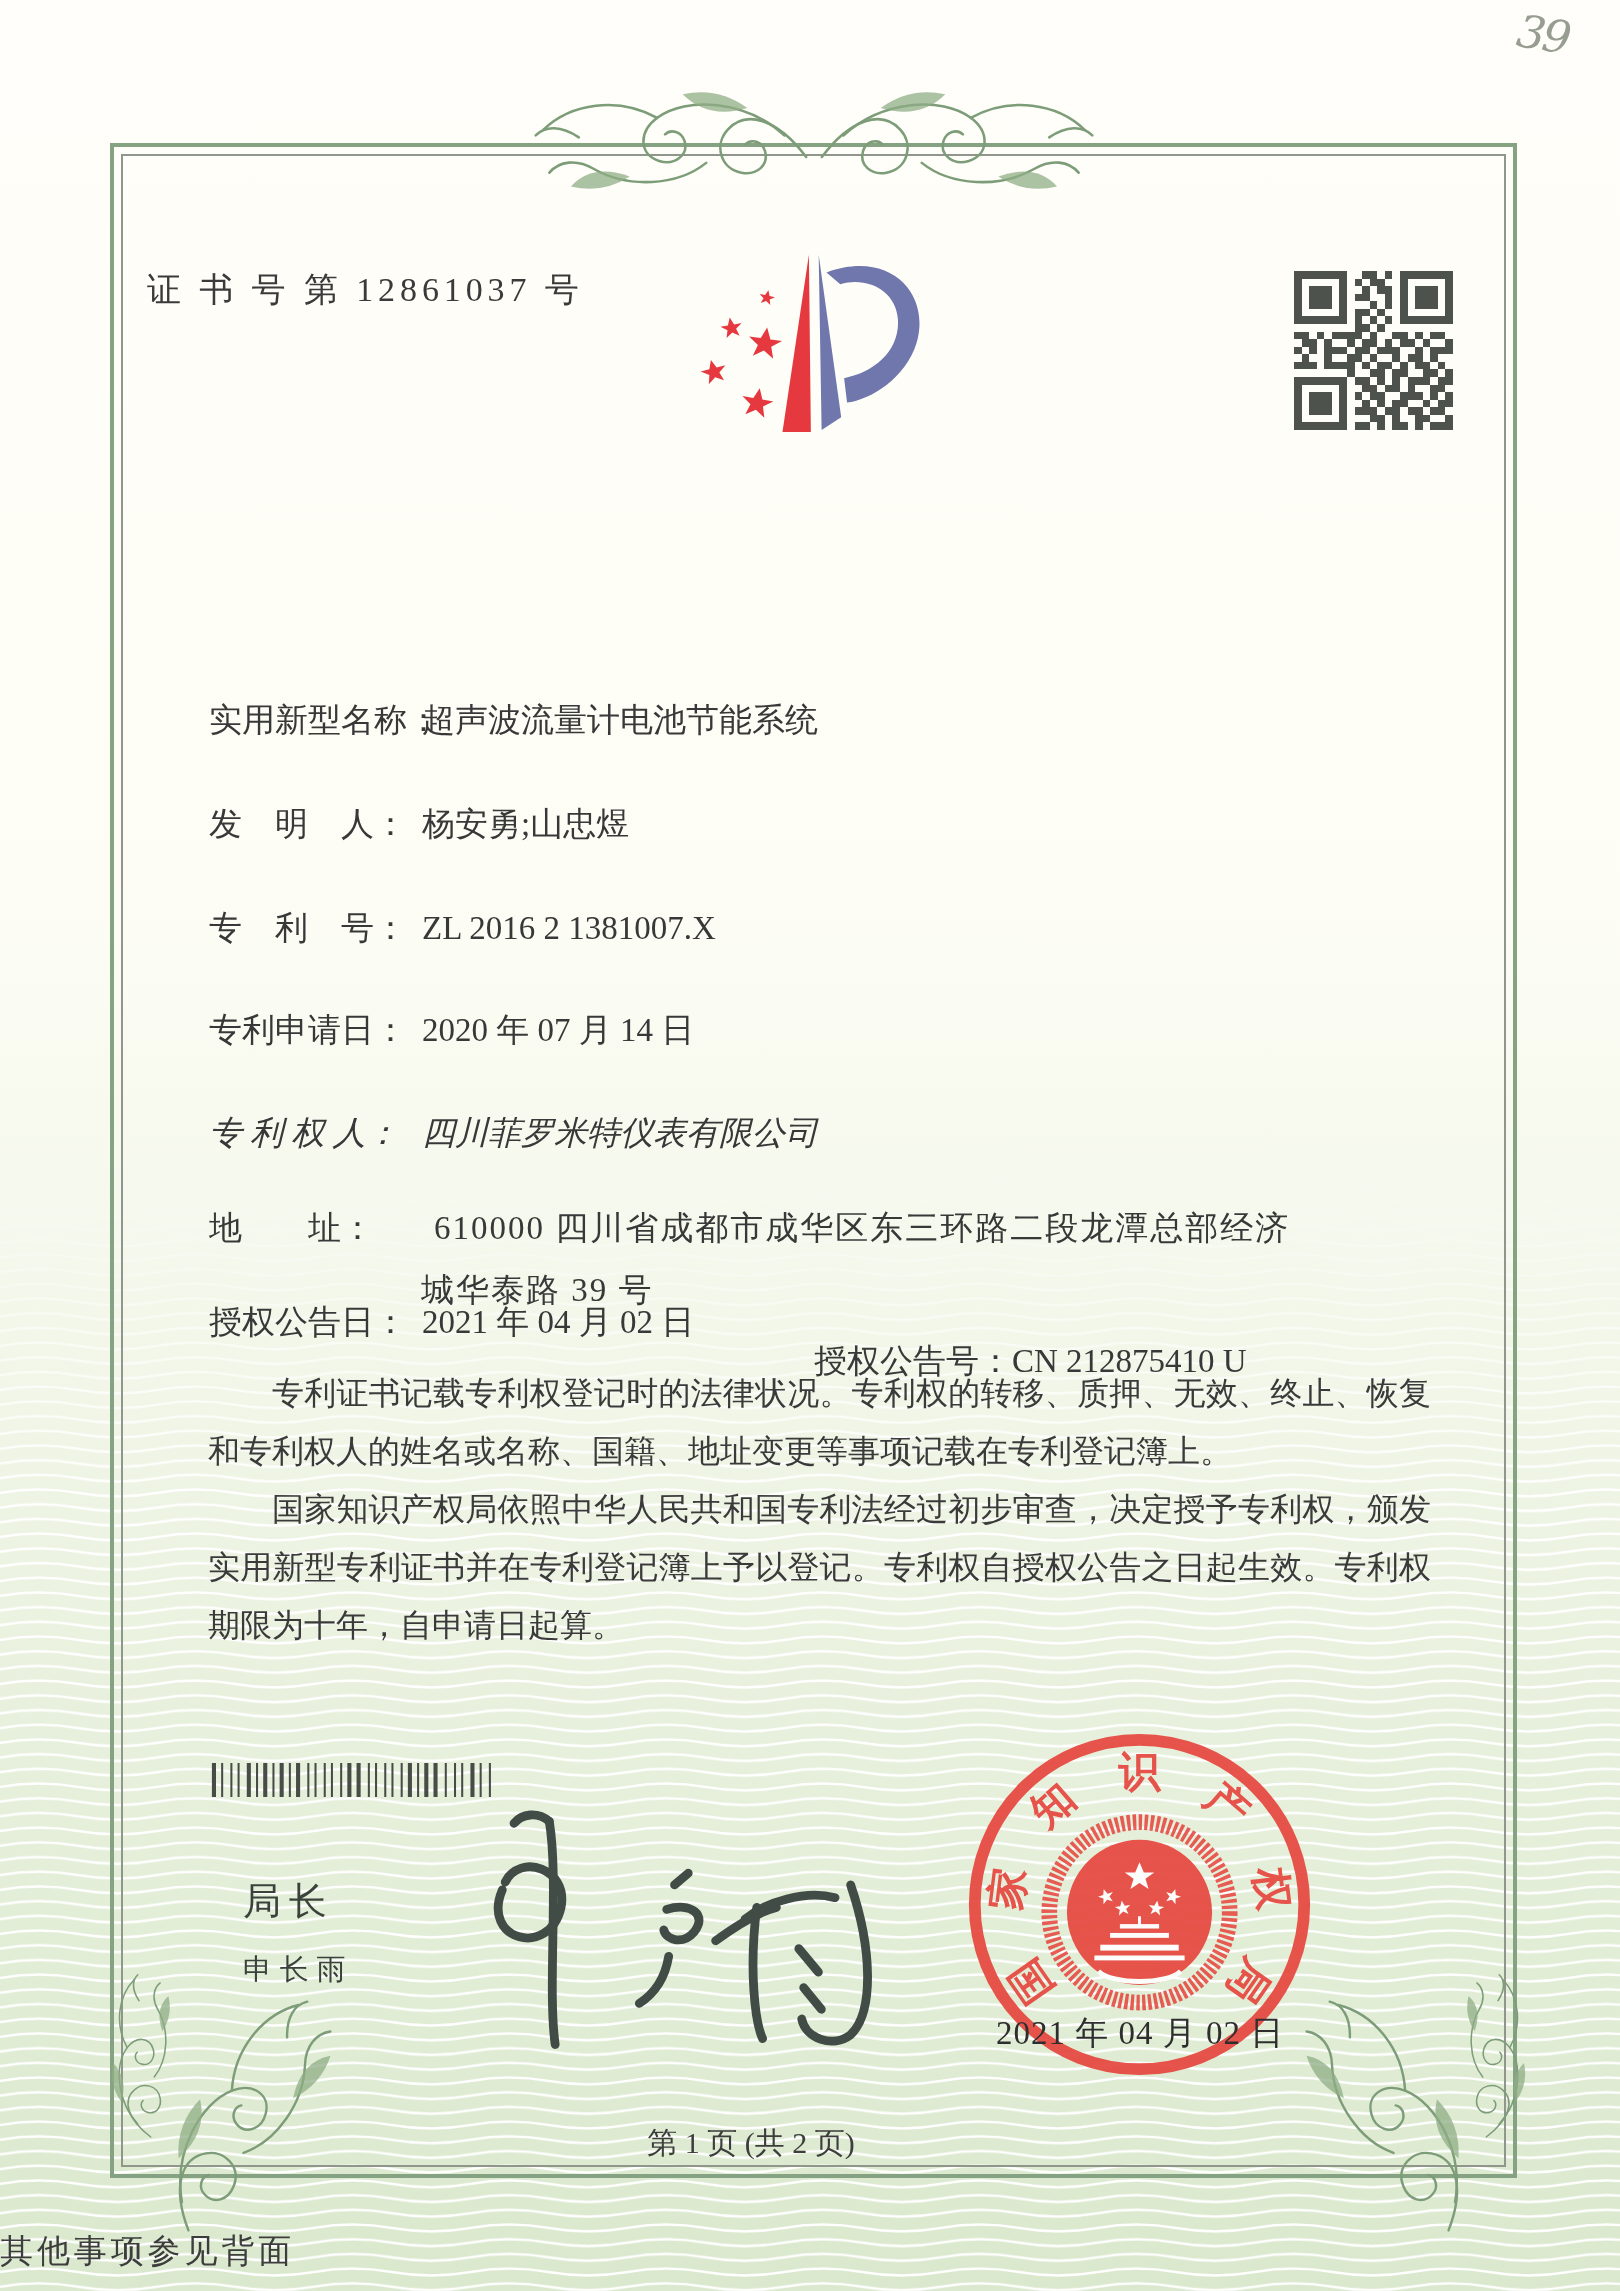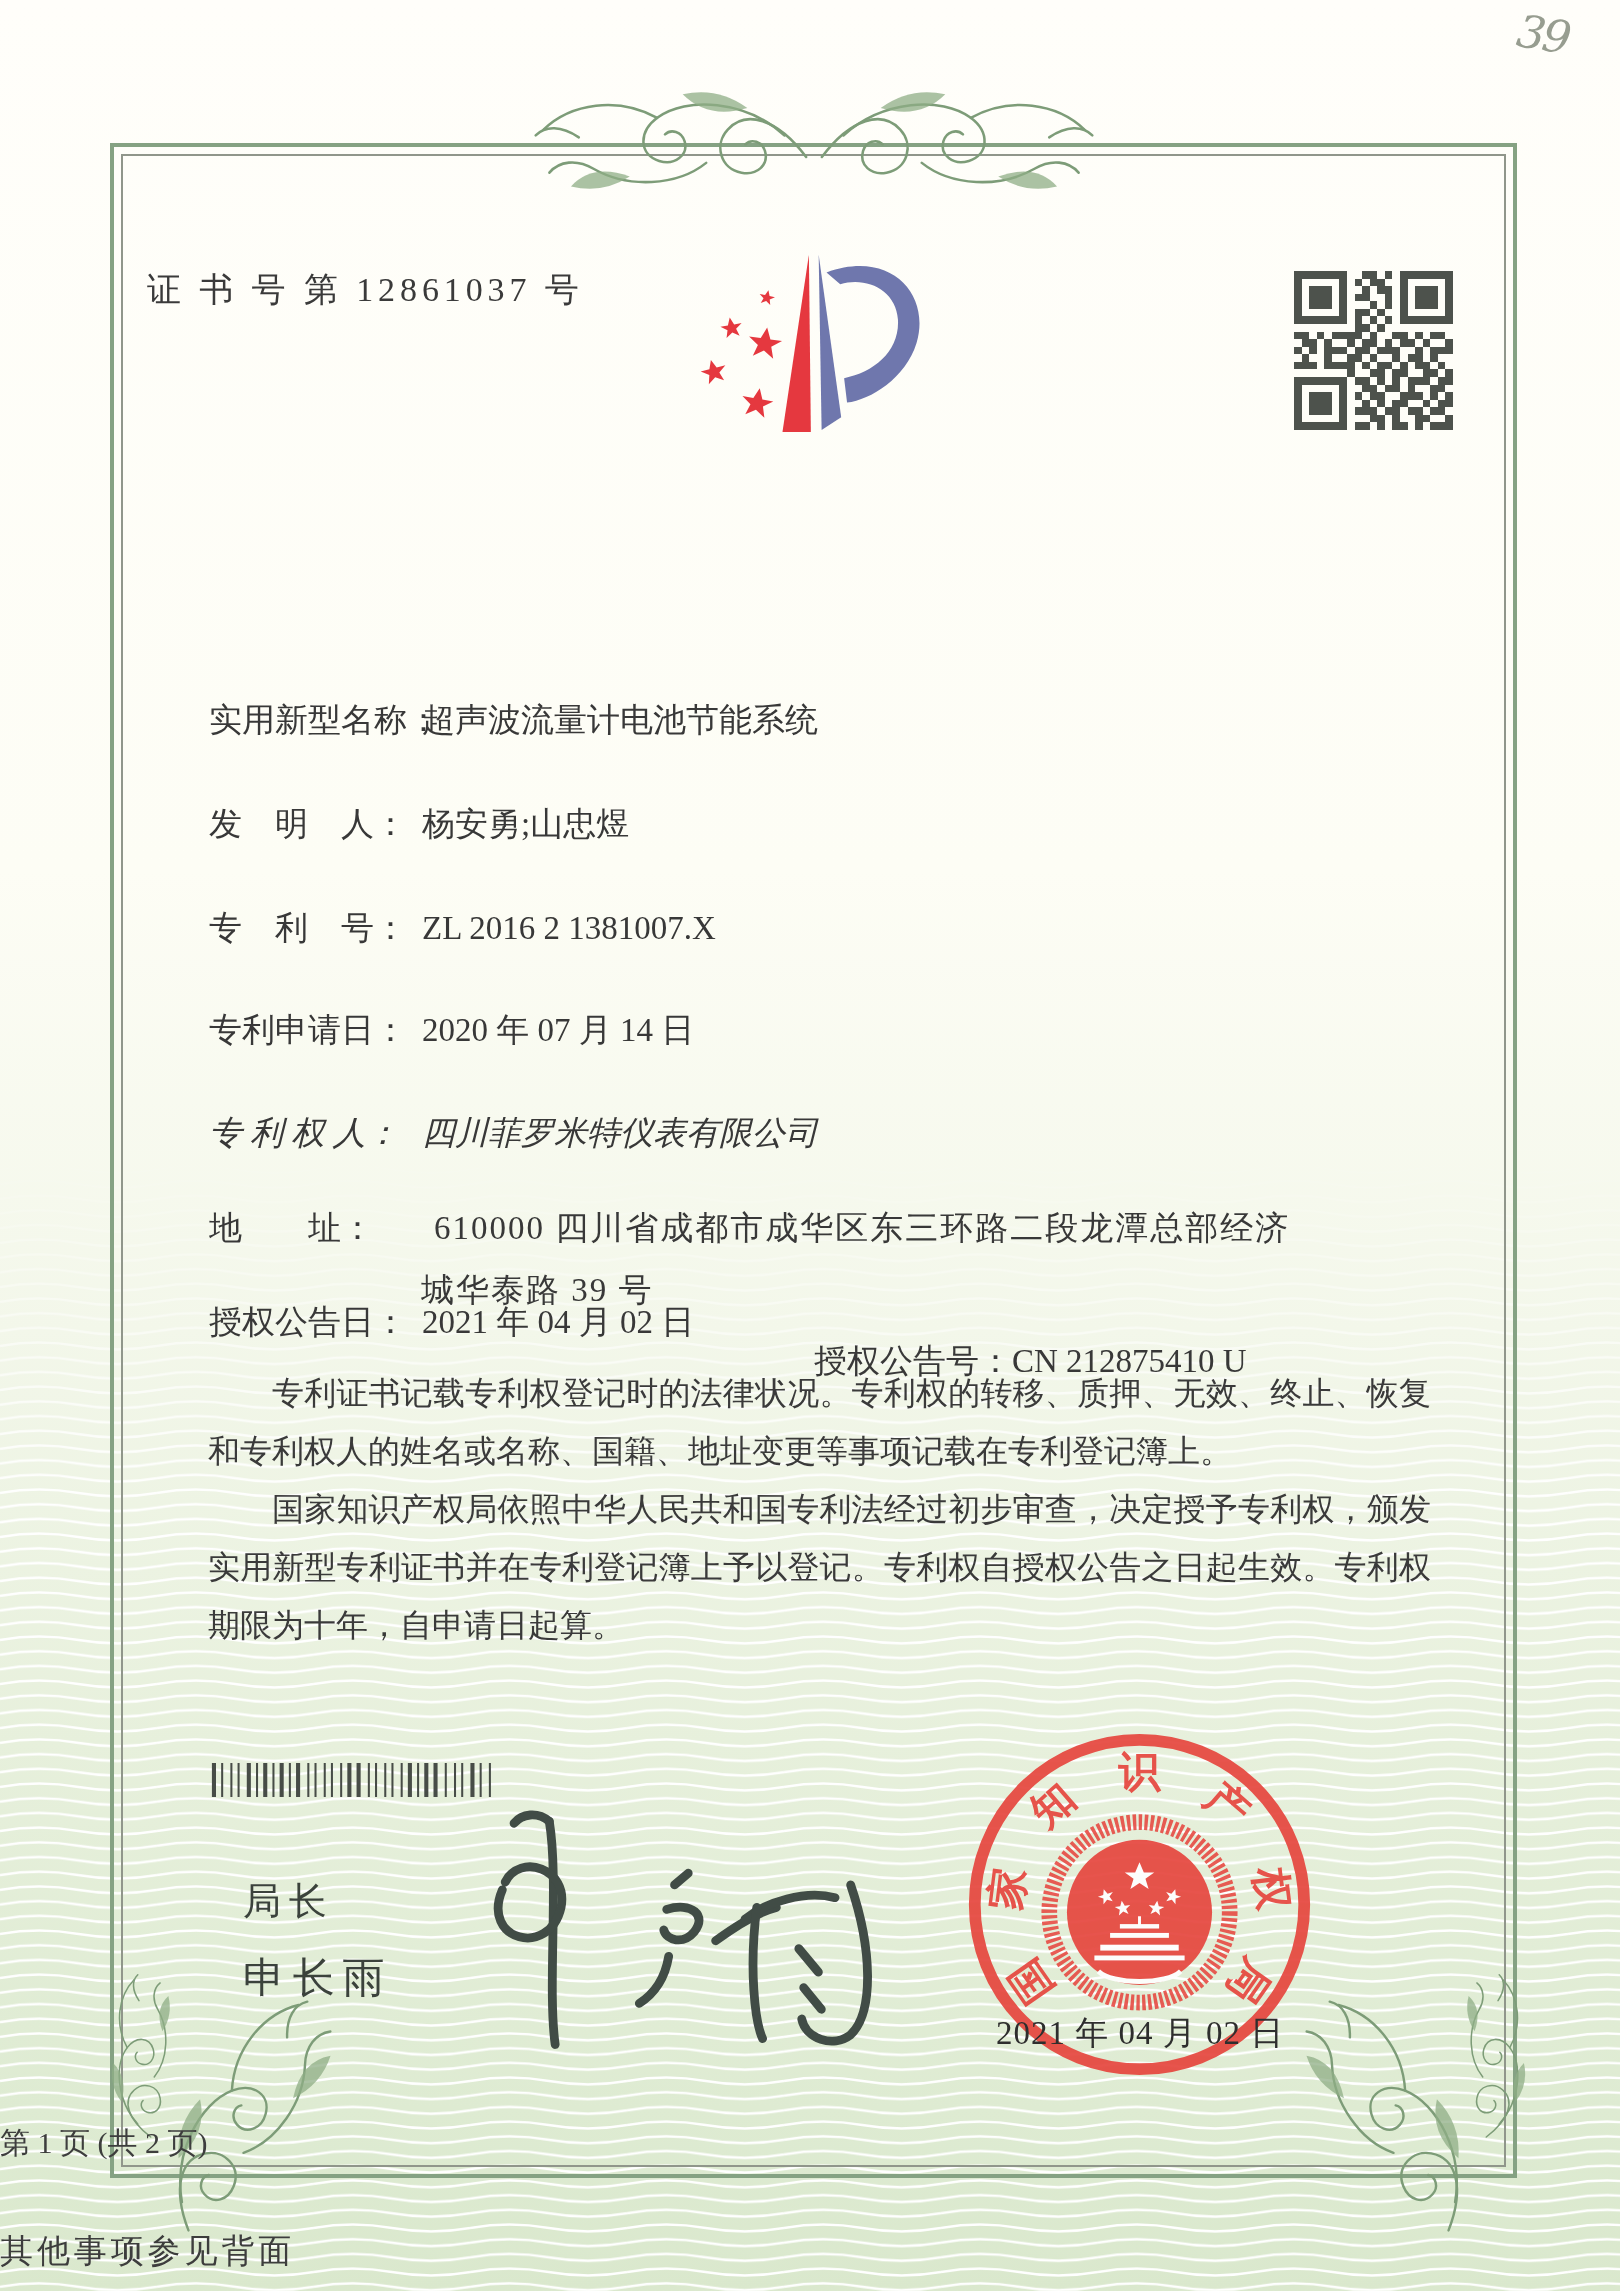--- a/index.html
+++ b/index.html
@@ -42,39 +42,39 @@
   .f-grant{top:1300px;width:1220px;}
   .f-grant .pair2{position:absolute;left:605px;top:0;margin-top:39px;}
   .mono-val{font-family:"Liberation Serif","DejaVu Serif",serif;}
   
   .body-text{position:absolute;left:208px;top:1364px;width:1223px;z-index:3;}
   .body-text p{margin:0;font-size:32px;line-height:58px;text-indent:2em;text-align:justify;color:#3a3a3a;}
   
   .barcode{position:absolute;left:210px;top:1763px;z-index:3;color:#474c47;}
   
   .sig-title{position:absolute;left:243px;top:1876px;font-size:38px;letter-spacing:7.8px;color:#3b423c;z-index:3;}
-  .sig-name{position:absolute;left:243px;top:1950px;font-size:42px;letter-spacing:7.8px;color:#3b423c;z-index:3;}
+  .sig-name{position:absolute;left:243px;top:1950px;font-size:29px;letter-spacing:7.8px;color:#3b423c;z-index:3;}
   .signature{position:absolute;left:412px;top:1792px;z-index:4;}
   
   .seal{position:absolute;left:963px;top:1728px;width:353px;height:353px;z-index:4;opacity:.92;}
   .seal-ring{position:absolute;left:0;top:0;}
   .seal-chars{position:absolute;left:0;top:0;width:353px;height:353px;}
   .seal-chars span{position:absolute;left:50%;top:50%;font-size:42px;font-weight:700;color:var(--seal);
     transform-origin:center;}
   .seal-chars .rc0{transform:translate(-50%,-50%) rotate(-125deg) translateY(-133px);}
   .seal-chars .rc1{transform:translate(-50%,-50%) rotate(-83deg)  translateY(-133px);}
   .seal-chars .rc2{transform:translate(-50%,-50%) rotate(-41deg)  translateY(-133px);}
   .seal-chars .rc3{transform:translate(-50%,-50%) rotate(0deg)    translateY(-133px);}
   .seal-chars .rc4{transform:translate(-50%,-50%) rotate(41deg)   translateY(-133px);}
   .seal-chars .rc5{transform:translate(-50%,-50%) rotate(83deg)   translateY(-133px);}
   .seal-chars .rc6{transform:translate(-50%,-50%) rotate(125deg)  translateY(-133px);}
   .seal-date{position:absolute;left:954px;top:2011px;width:372px;text-align:center;
     font-size:33px;color:#2e2e2e;z-index:5;letter-spacing:1px;}
   
-  .page-info{position:absolute;left:0;right:118px;top:2123px;text-align:left;font-size:30px;color:#3d3d3d;z-index:3;}
+  .page-info{position:absolute;left:0;right:118px;top:2123px;text-align:center;font-size:30px;color:#3d3d3d;z-index:3;}
   .back-note{position:absolute;left:0;right:173px;top:2229px;text-align:left;font-size:33px;color:#3d3d3d;z-index:3;letter-spacing:3.9px;}
 </style>
 </head>
 <body>
 
 <div class="page">
 
   <svg class="waves" width="1620" height="2292" viewBox="0 0 1653 2338">
     <defs>
       <pattern id="wave" width="160" height="15" patternUnits="userSpaceOnUse">

